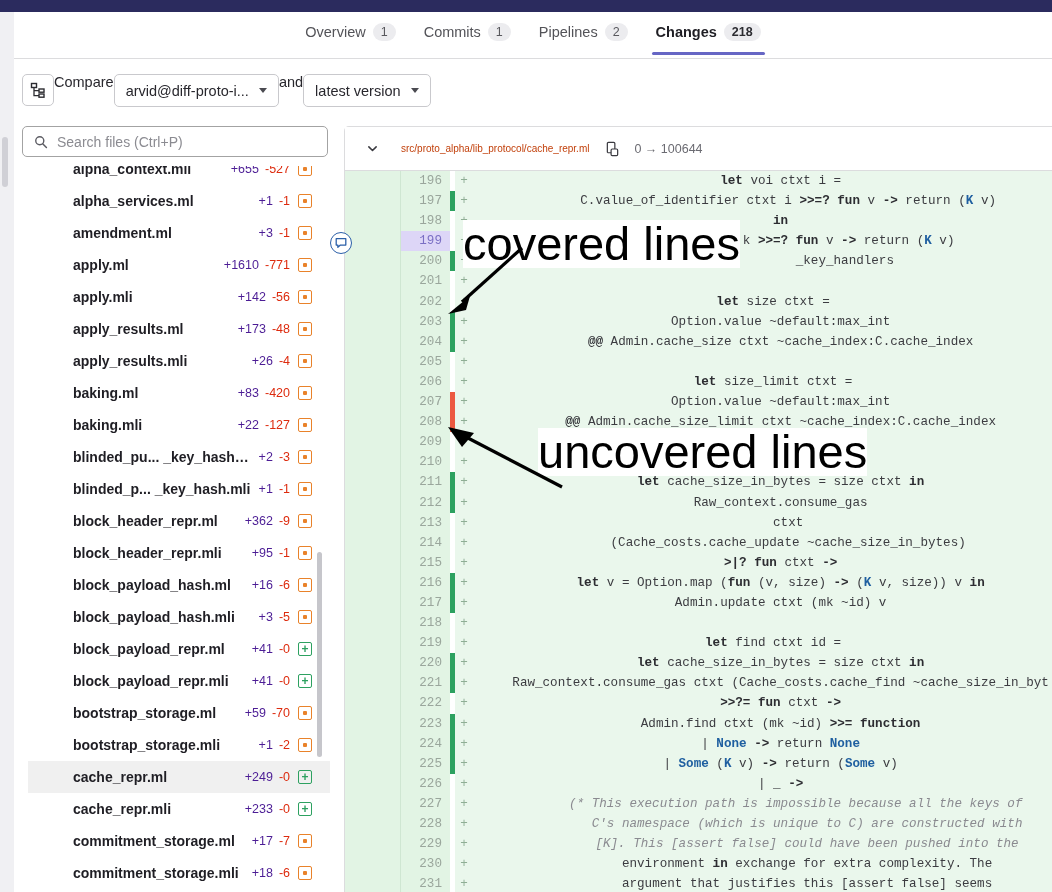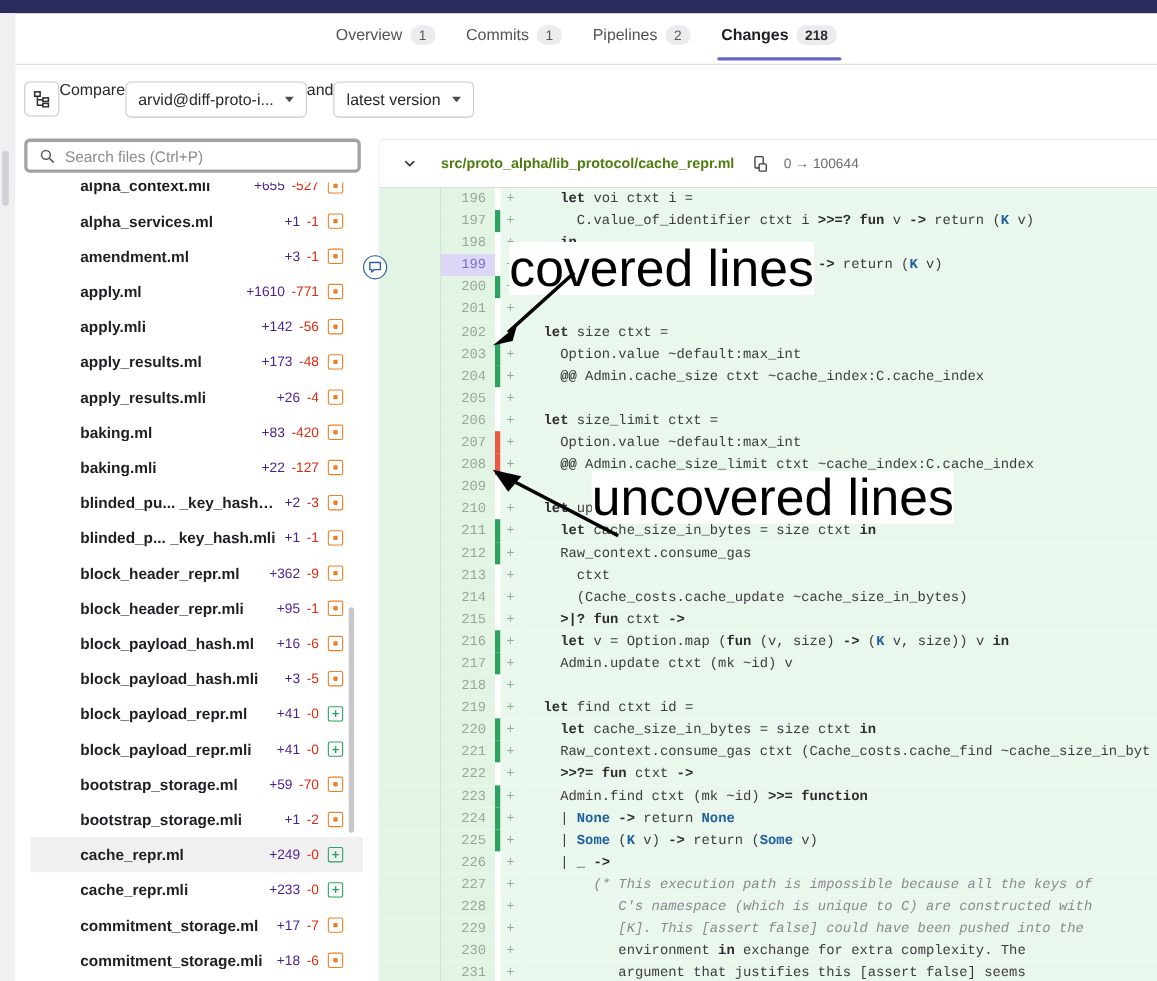--- a/index.html
+++ b/index.html
@@ -68,21 +68,21 @@
     height: 33px; border: 1px solid #c9c9cd; border-radius: 5px; background: #fff;
     display: flex; align-items: center; gap: 10px; padding: 0 11px;
     font-size: 14.5px; color: #28272d; cursor: pointer; white-space: nowrap;
   }
   .chev { width: 0; height: 0; border-left: 4.5px solid transparent;
           border-right: 4.5px solid transparent; border-top: 5.5px solid #4a4a51; }
 
   
   .searchbox {
     position: absolute; top: 126px; left: 22px; width: 306px; height: 31px;
-    border: 3px solid #a3a3a3; border-radius: 5px; background: #fff;
+    border: 1px solid #a3a3a3; border-radius: 5px; background: #fff;
     display: flex; align-items: center; gap: 9px; padding: 0 11px;
   }
   .searchbox input {
     border: none; outline: none; font-size: 14px; color: #28272d;
     font-family: "Liberation Sans", sans-serif; flex: 1; background: transparent;
   }
   .searchbox input::placeholder { color: #8b8b91; }
 
   
   .filelist {
@@ -119,21 +119,21 @@
   .diffpanel {
     position: absolute; top: 126px; left: 344px; width: 708px; height: 766px;
     border: 1px solid #dcdcde; border-bottom: none; border-right: none;
     border-top-left-radius: 5px; background: #fff;
   }
   .diff-head {
     height: 44px; display: flex; align-items: center; gap: 0px;
     padding-left: 12px; border-bottom: 1px solid #dcdcde; background: #fff;
   }
   .dh-chev { width: 30px; display:flex; align-items:center; justify-content:center; cursor:pointer;}
-  .dh-path { font-size: 13px; font-weight: bold; color: #4d7c0f; margin-left: 14px; }
+  .dh-path { font-size: 10px; font-weight: normal; color: #c2410c; margin-left: 14px; }
   .dh-copy { margin-left: 16px; cursor: pointer; display:flex; }
   .dh-mode { margin-left: 14px; font-size: 12.5px; color: #6b6b72; }
 
   
   .code {
     position: relative;
     font-family: "Liberation Mono", monospace;
     font-size: 12.6px;
   }
   .code-row { display: flex; height: 20.1px; align-items: stretch; position: relative; }
@@ -145,21 +145,21 @@
   }
   .gut-cov { width: 5px; flex: none; background: transparent; }
   .cov-green { background: #2da160; }
   .cov-red { background: #ec5941; }
   .gut-sign {
     width: 18px; flex: none; background: #eaf7ec; color: #8fae95;
     text-align: center; line-height: 20.1px;
   }
   .code-text {
     flex: 1; background: #eaf7ec; color: #3c3c41;
-    line-height: 20.1px; white-space: pre; padding-left: 6px; overflow: hidden;
+    line-height: 20.1px; white-space: pre; padding-left: 6px; overflow: hidden; text-align: center;
   }
   .code-row.hl .gut-num { background: #ddd6f7; color: #7a6fc4; }
   .code-row.hl .gut-sign, .code-row.hl .code-text { background: #eaf7ec; }
 
   .kw { font-weight: bold; color: #2c2c31; }
   .ty { font-weight: bold; color: #1f5fa0; }
   .cm { color: #8a8a90; font-style: italic; }
 
   .comment-marker {
     position: absolute; left: 330px; top: 232px;

